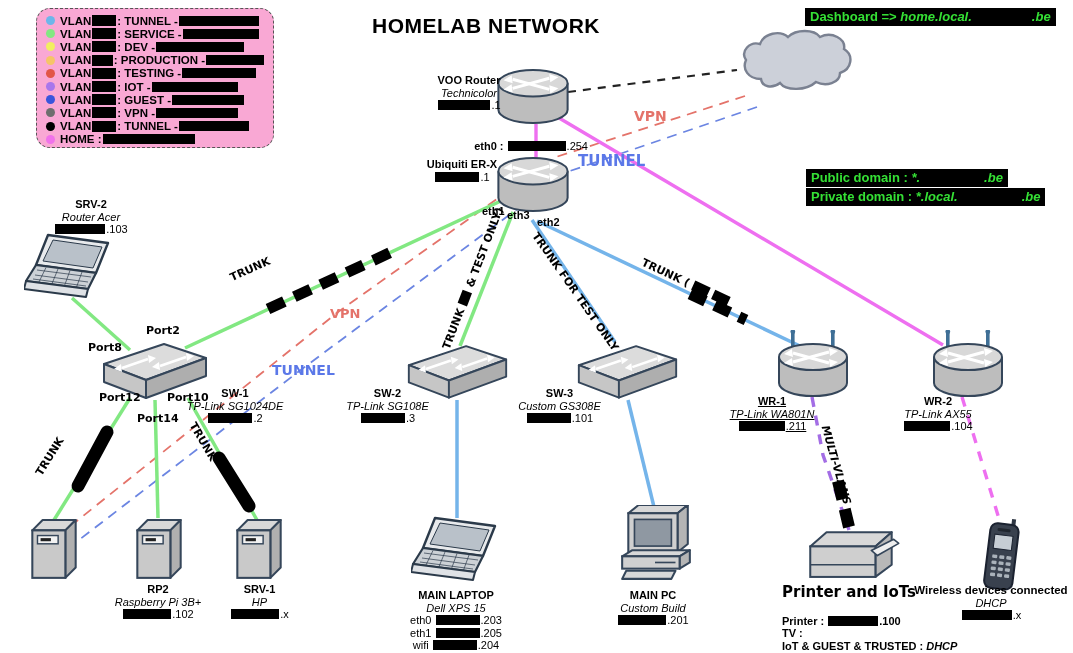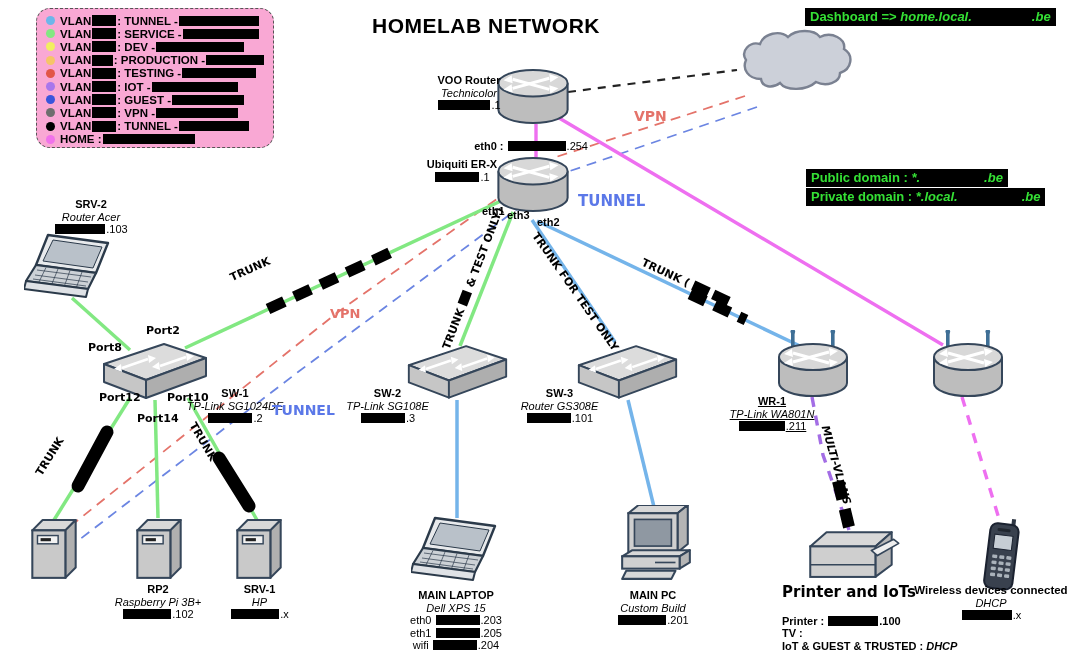--- a/index.html
+++ b/index.html
@@ -21,21 +21,21 @@
        padding:1px 5px 2px 5px;white-space:nowrap;width:max-content;}
   .blk .it{font-style:italic;}
   .rx.inv{background:#000;height:11px;}
   
   .lbl{position:absolute;font-size:11px;line-height:12.5px;text-align:center;white-space:nowrap;}
   .lbl .nm{font-weight:bold;}
   .lbl .md{font-style:italic;}
   .portlbl{position:absolute;font-size:11px;font-weight:bold;font-family:"DejaVu Sans",sans-serif;white-space:nowrap;}
   .edge{position:absolute;font-family:"DejaVu Sans",sans-serif;font-weight:bold;font-size:11px;white-space:nowrap;}
   .vpnc{color:#e4736a;}
-  .tunc{color:#5b78e8;margin-top:40px;}
+  .tunc{color:#5b78e8;}
   .printer-title{font-family:"DejaVu Sans",sans-serif;font-weight:bold;font-size:15px;}
 </style>
 </head>
 <body>
 
 <div class="stage">
 
   
   <svg width="0" height="0">
     <defs>
@@ -339,30 +339,35 @@
   </div>
 
   <div class="lbl" style="left:340px;top:387px;width:95px;">
     <div class="nm">SW-2</div>
     <div class="md">TP-Link SG108E</div>
     <div><span class="rx" style="width:44px"></span><span>.3</span></div>
   </div>
 
   <div class="lbl" style="left:512px;top:387px;width:95px;">
     <div class="nm">SW-3</div>
-    <div class="md">Router GS308E</div>
+    <div class="md">Custom GS308E</div>
     <div><span class="rx" style="width:44px"></span><span>.101</span></div>
   </div>
 
   <div class="lbl" style="left:722px;top:395px;width:100px;text-decoration:underline;">
     <div class="nm">WR-1</div>
     <div class="md">TP-Link WA801N</div>
     <div><span class="rx" style="width:46px"></span><span>.211</span></div>
   </div>
 
+  <div class="lbl" style="left:888px;top:395px;width:100px;">
+    <div class="nm">WR-2</div>
+    <div class="md">TP-Link AX55</div>
+    <div><span class="rx" style="width:46px"></span><span>.104</span></div>
+  </div>
 
 
   <div class="lbl" style="left:110px;top:583px;width:96px;">
     <div class="nm">RP2</div>
     <div class="md">Raspberry Pi 3B+</div>
     <div><span class="rx" style="width:48px"></span><span>.102</span></div>
   </div>
 
   <div class="lbl" style="left:212px;top:583px;width:95px;">
     <div class="nm">SRV-1</div>

